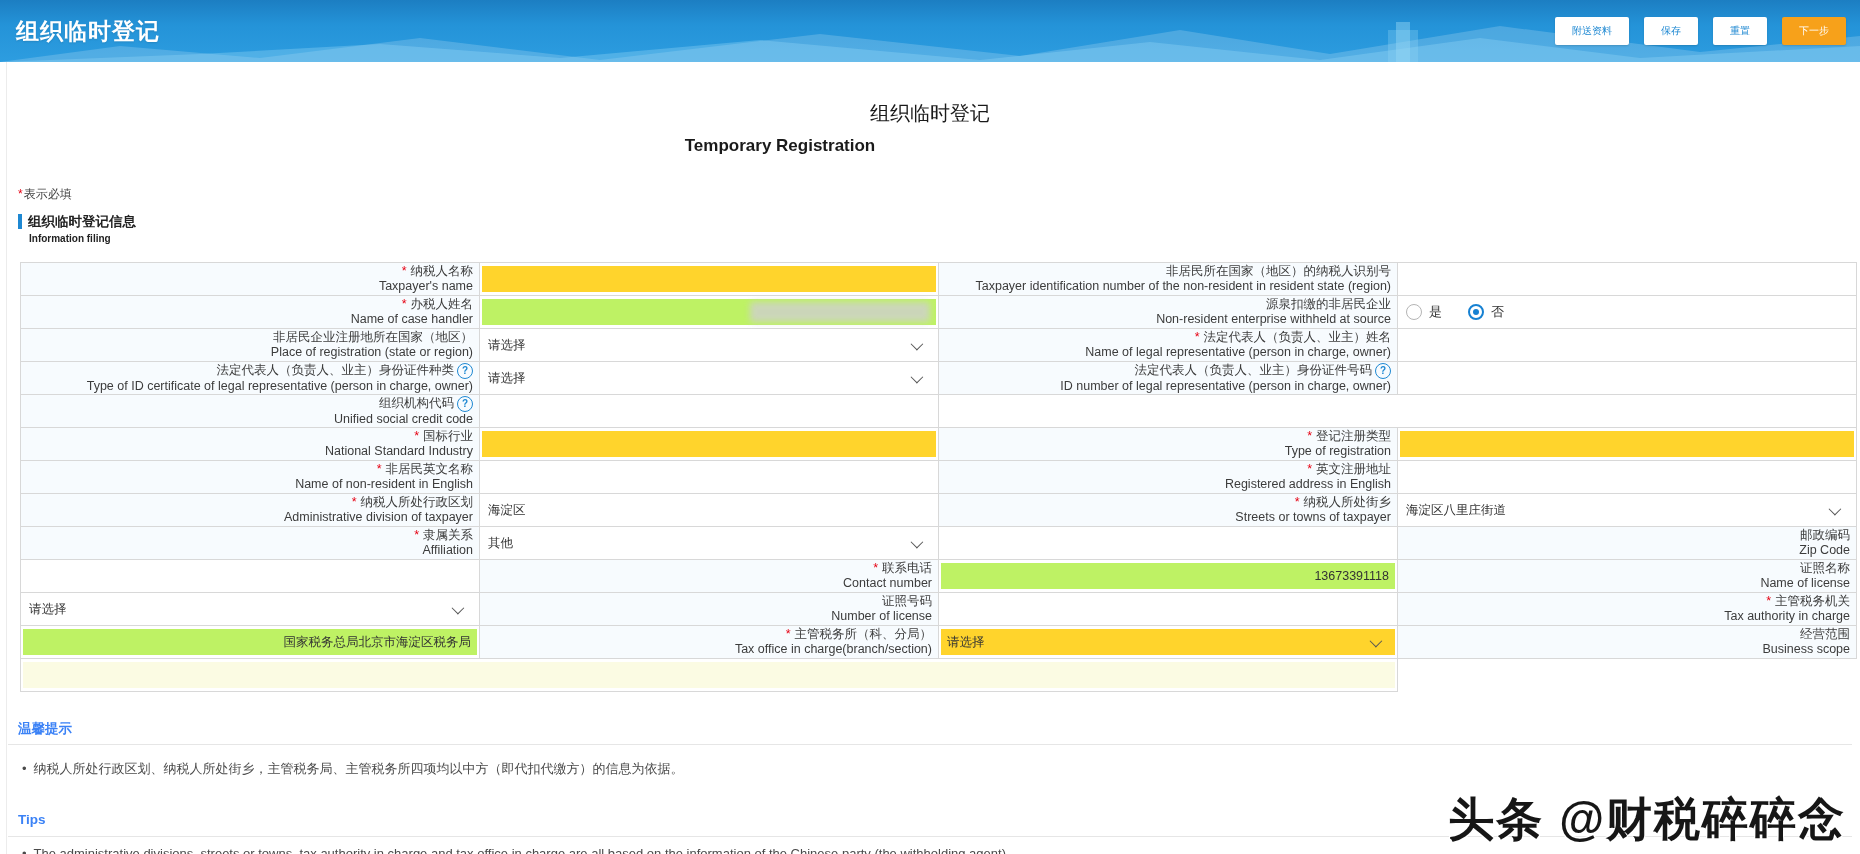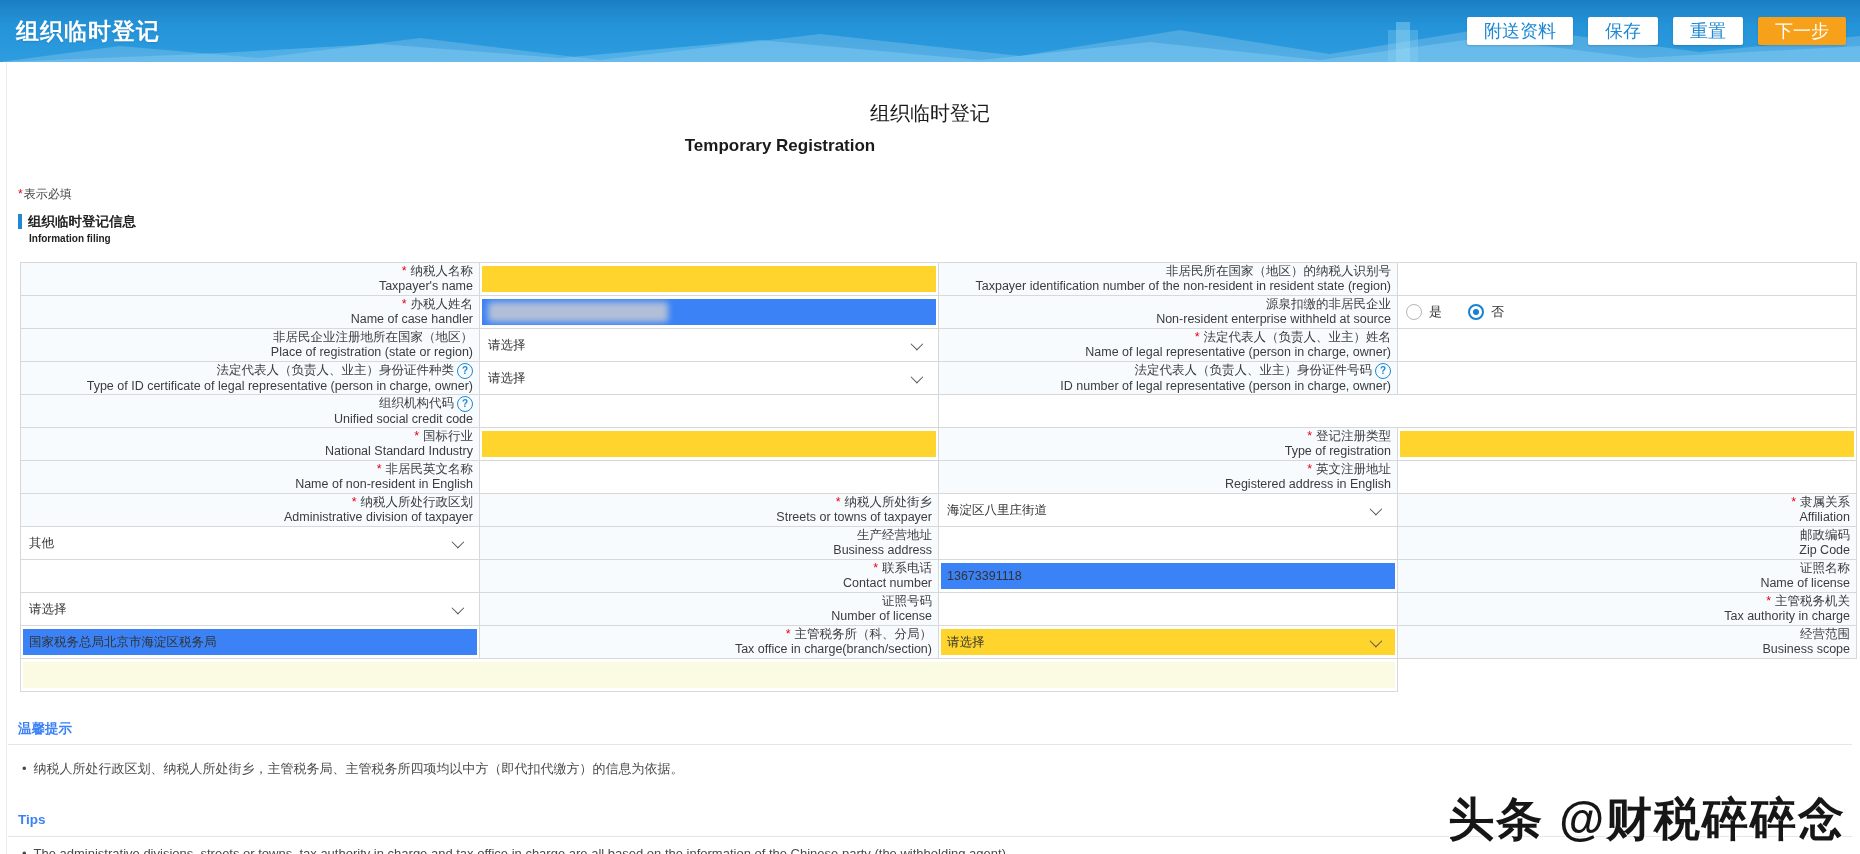--- a/index.html
+++ b/index.html
@@ -15,21 +15,21 @@
     background:linear-gradient(180deg,#1c7ec2 0%,#2493d8 40%,#2d9de0 100%);
     overflow:hidden;
   }
   .header svg{position:absolute;left:0;bottom:0;width:100%;height:46px;}
   .header-title{
     position:absolute;left:16px;top:16px;color:#fff;font-size:23px;font-weight:bold;
     letter-spacing:1px;text-shadow:0 1px 2px rgba(0,0,0,.12);
   }
   .header-actions{position:absolute;right:14px;top:17px;display:flex;gap:15px;}
   .hbtn{
-    height:28px;line-height:28px;padding:0 17px;font-size:18px;border-radius:2px;
+    height:28px;line-height:28px;padding:0 17px;font-size:10px;border-radius:2px;
     background:#fff;color:#1e88d2;cursor:pointer;box-shadow:0 1px 2px rgba(0,0,0,.15);
   }
   .hbtn.orange{background:#f7a11a;color:#fff;}
   .leftline{position:absolute;left:6px;top:62px;bottom:0;width:1px;background:#ececec;}
   
   .page-title-zh{position:absolute;left:0;top:100px;width:1860px;text-align:center;
     font-size:20px;color:#1a1a1a;}
   .page-title-en{position:absolute;left:0;top:136px;width:1560px;text-align:center;
     font-size:17px;color:#1a1a1a;font-weight:bold;}
   .required-note{position:absolute;left:18px;top:186px;font-size:12px;color:#444;}
@@ -54,21 +54,21 @@
     padding-right:6px;line-height:15px;color:#3c3c3c;
   }
   .cell.lbl .l1,.cell.lbl .l2{white-space:nowrap;display:flex;align-items:center;gap:3px;}
   .cell.inp{background:#fff;padding:3px 2px;}
   .cell.blank{background:#fff;}
   .span2{grid-column:span 2;}
   .span3{grid-column:span 3;}
   .fld{flex:1;height:100%;display:flex;align-items:center;padding:0 6px;box-sizing:border-box;
        color:#333;position:relative;gap:24px;}
   .fld.yellow{background:#ffd42c;}
-  .fld.grey{background:#3b82f6;}
+  .fld.grey{background:#bef264;justify-content:flex-end;}
   .fld.cream{background:#fbfbe3;}
   .fld.white{background:#fff;}
   .fld.sel .val{flex:1;}
   .chev{
     width:8px;height:8px;border-right:1.6px solid #555;border-bottom:1.6px solid #555;
     transform:rotate(45deg) translateY(-2px);margin-right:10px;flex:none;
   }
   .help{
     width:14px;height:14px;border:1px solid #1e88d2;border-radius:50%;color:#1e88d2;
     font-size:10px;line-height:14px;text-align:center;display:inline-block;font-weight:bold;
@@ -316,20 +316,25 @@
     </div>
     <div class="cell lbl">
       <span class="l1">
         <span class="star">*</span>
         <span>纳税人所处行政区划</span>
       </span>
       <span class="l2">
         <span>Administrative division of taxpayer</span>
       </span>
     </div>
+    <div class="cell inp">
+      <div class="fld white">
+        <span>海淀区</span>
+      </div>
+    </div>
     <div class="cell lbl">
       <span class="l1">
         <span class="star">*</span>
         <span>纳税人所处街乡</span>
       </span>
       <span class="l2">
         <span>Streets or towns of taxpayer</span>
       </span>
     </div>
     <div class="cell inp">
@@ -345,28 +350,20 @@
       </span>
       <span class="l2">
         <span>Affiliation</span>
       </span>
     </div>
     <div class="cell inp">
       <div class="fld white sel">
         <span class="val">其他</span>
         <span class="chev"></span>
       </div>
-    </div>
-    <div class="cell lbl">
-      <span class="l1">
-        <span>生产经营地址</span>
-      </span>
-      <span class="l2">
-        <span>Business address</span>
-      </span>
     </div>
     <div class="cell inp">
       <div class="fld white">
         <span></span>
       </div>
     </div>
     <div class="cell lbl">
       <span class="l1">
         <span>邮政编码</span>
       </span>

